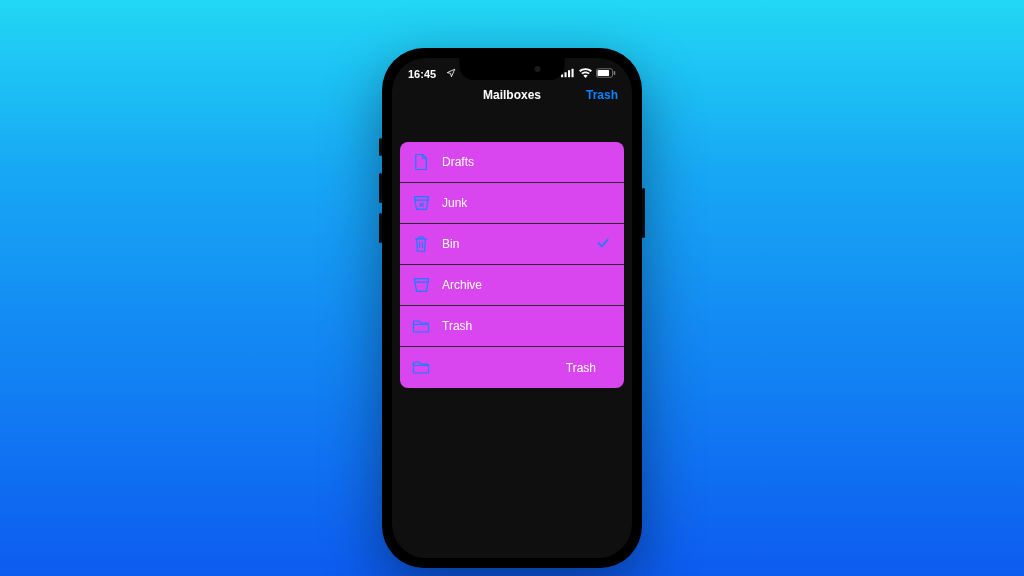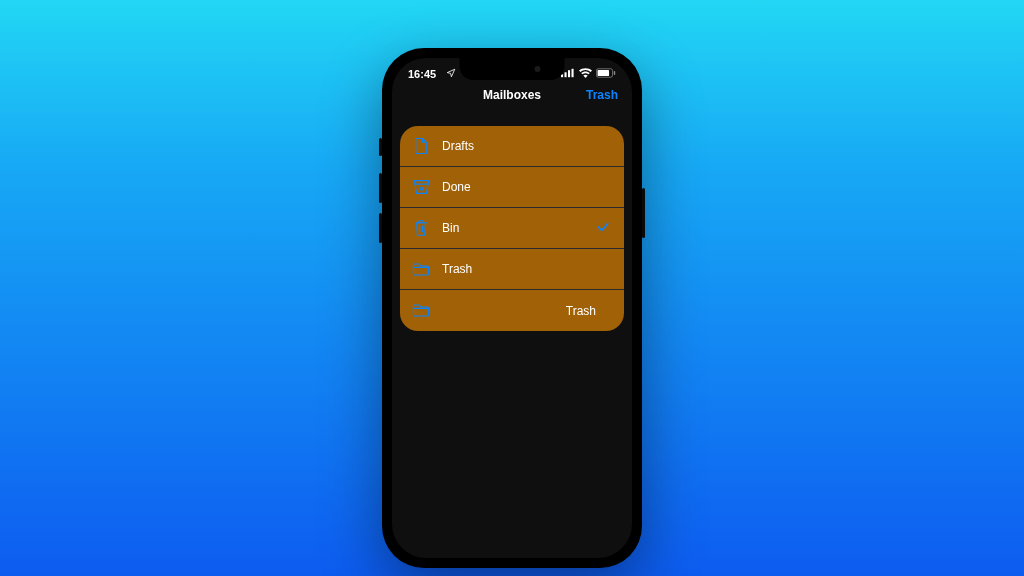--- a/index.html
+++ b/index.html
@@ -77,23 +77,23 @@
     font-weight: 600;
   }
   .nav-done {
     position: absolute;
     right: 14px;
     color: #0a84ff;
     font-weight: 600;
     font-size: 12px;
   }
   .list {
-    margin: 4px 8px 0 8px;
-    background: #a16207;
-    border-radius: 18px;
+    margin: 20px 8px 0 8px;
+    background: #d946ef;
+    border-radius: 8px;
     overflow: hidden;
   }
   .row {
     display: flex;
     align-items: center;
     height: 41px;
     padding: 0 12px;
     border-bottom: 0.5px solid #2b2b2d;
     color: #fff;
     font-size: 12px;
@@ -168,41 +168,51 @@
           <span class="check"></span>
         </div>
         <div class="row">
           <span class="icon">
   <svg width="17" height="16" viewBox="0 0 24 22" fill="none" stroke-width="1.6" stroke-linejoin="round">
     <path d="M2 2 H22 L19 20 H5 Z"></path>
     <path d="M2 7 H22"></path>
     <path d="M9 11 L15 16 M15 11 L9 16"></path>
   </svg>
 </span>
-          <span class="label">Done</span>
+          <span class="label">Junk</span>
           <span class="check"></span>
         </div>
         <div class="row">
           <span class="icon">
   <svg width="16" height="18" viewBox="0 0 22 24" fill="none" stroke-width="1.6" stroke-linejoin="round">
     <path d="M3 5 H19"></path>
     <path d="M8 5 V3 A1 1 0 0 1 9 2 H13 A1 1 0 0 1 14 3 V5"></path>
     <path d="M5 5 L6 22 H16 L17 5"></path>
     <path d="M9 9 V18 M13 9 V18"></path>
   </svg>
 </span>
           <span class="label">Bin</span>
           <span class="check">
   <svg width="14" height="14" viewBox="0 0 24 24" fill="none" stroke="#0a84ff" stroke-width="3" stroke-linecap="round" stroke-linejoin="round">
     <path d="M4 12 L10 18 L20 6"></path>
   </svg>
 </span>
         </div>
         <div class="row">
           <span class="icon">
+  <svg width="17" height="16" viewBox="0 0 24 22" fill="none" stroke-width="1.6" stroke-linejoin="round">
+    <path d="M2 2 H22 L19 20 H5 Z"></path>
+    <path d="M2 7 H22"></path>
+  </svg>
+</span>
+          <span class="label">Archive</span>
+          <span class="check"></span>
+        </div>
+        <div class="row">
+          <span class="icon">
   <svg width="18" height="15" viewBox="0 0 26 20" fill="none" stroke-width="1.6" stroke-linejoin="round">
     <path d="M2 4 A2 2 0 0 1 4 2 H10 L13 5 H22 A2 2 0 0 1 24 7 V16 A2 2 0 0 1 22 18 H4 A2 2 0 0 1 2 16 Z"></path>
     <path d="M2 7 H24"></path>
   </svg>
 </span>
           <span class="label">Trash</span>
           <span class="check"></span>
         </div>
         <div class="row">
           <span class="icon">

